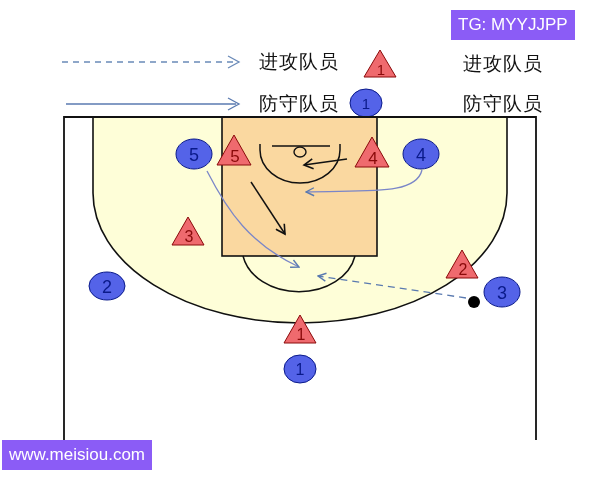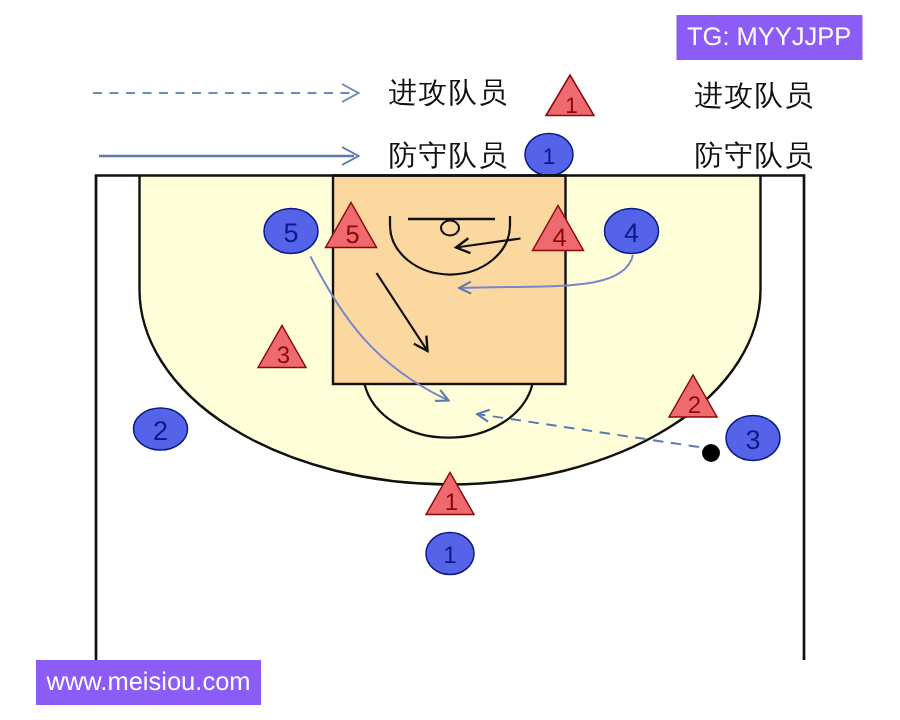--- a/index.html
+++ b/index.html
@@ -114,13 +114,13 @@
     <text y="7" text-anchor="middle" font-family="Liberation Sans, sans-serif" font-size="18" fill="#0a1a8a">5</text>
   </g>
 </svg>
 
 <div class="legend-text" style="left:259px;top:49px;">进攻队员</div>
 <div class="legend-text" style="left:259px;top:91px;">防守队员</div>
 <div class="legend-text" style="left:463px;top:51px;">进攻队员</div>
 <div class="legend-text" style="left:463px;top:91px;">防守队员</div>
 
 <div class="wm" style="left:451px;top:10px;">TG: MYYJJPP</div>
-<div class="wm" style="left:24px;top:440px;">www.meisiou.com</div>
+<div class="wm" style="left:2px;top:440px;">www.meisiou.com</div>
 
 </body></html>

